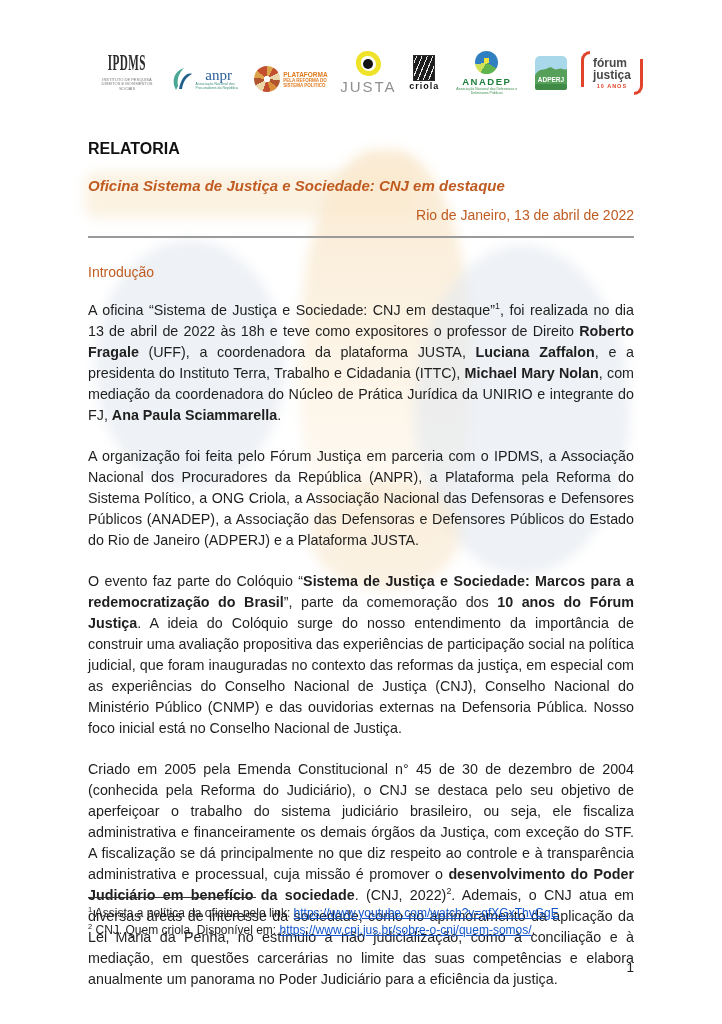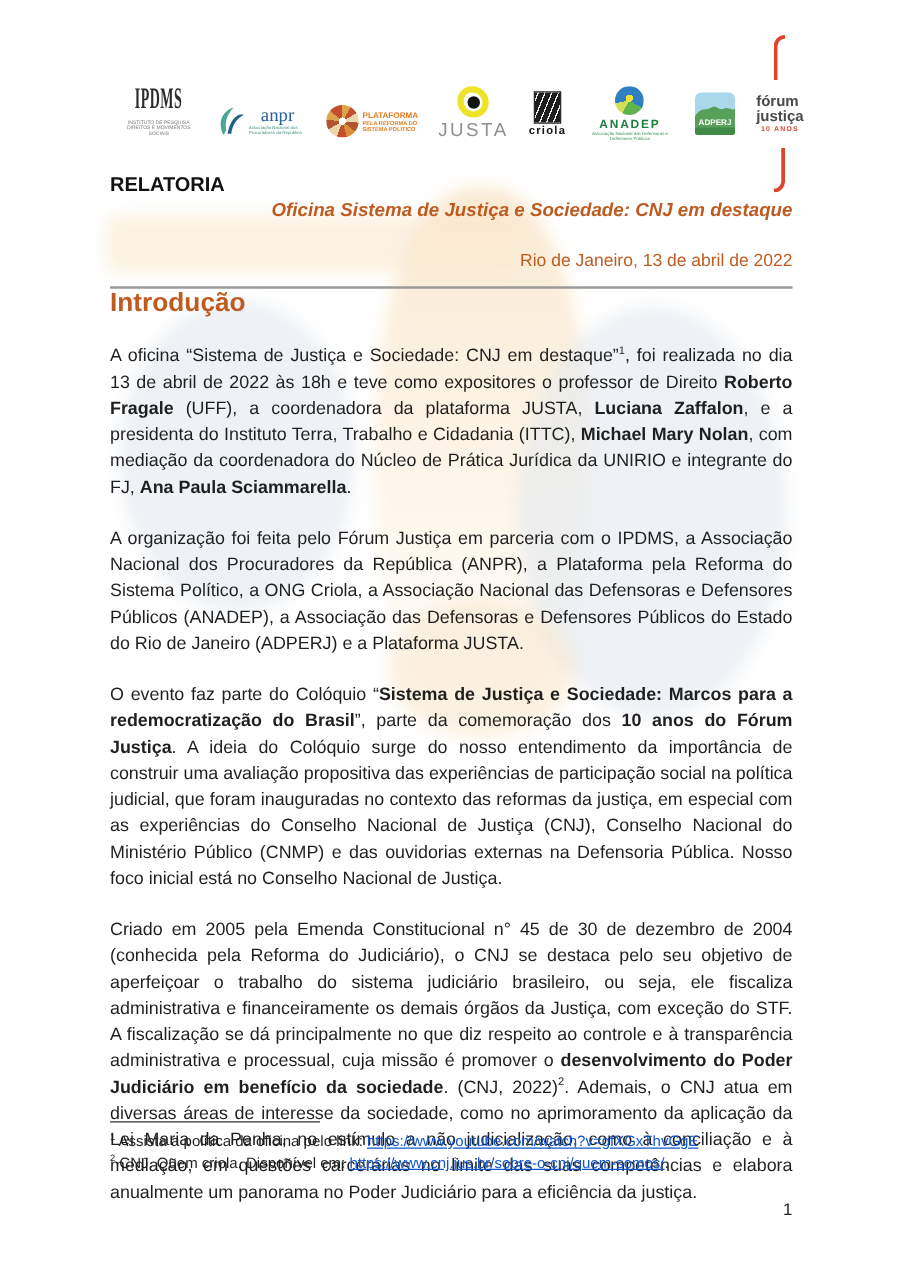--- a/index.html
+++ b/index.html
@@ -22,21 +22,21 @@
     background: rgba(226, 231, 238, 0.6); }
   .wm-gray-right { left: 415px; top: 245px; width: 215px; height: 330px;
     background: rgba(226, 231, 238, 0.6); }
   .wm-cream-bottom { left: 310px; top: 480px; width: 150px; height: 110px;
     background: rgba(247, 228, 198, 0.5); }
 
   .content { position: relative; z-index: 1; }
 
   
   .logos-row {
-    position: absolute; left: 98px; top: 60px; width: 545px; height: 62px;
+    position: absolute; left: 98px; top: 42px; width: 545px; height: 62px;
     display: flex; align-items: center; justify-content: space-between;
   }
   .logo { display: flex; flex-direction: column; align-items: center; text-align: center; }
   .logo-row-inner { display: flex; align-items: center; gap: 3px; margin-top: 12px; }
   .tiny-caption { font-size: 4px; line-height: 4.5px; color: #7a7a7a; margin-top: 2px; width: 58px; }
 
   .ipdms-word { font-family: "Liberation Serif", serif; font-size: 14px; color: #2c2c2c;
     transform: scaleY(1.7) scaleX(0.8); letter-spacing: 0.5px; font-weight: 600; }
   .ipdms .tiny-caption { margin-top: 7px; }
 
@@ -64,35 +64,35 @@
 
   .anadep-circle { width: 23px; height: 23px; border-radius: 50%;
     background:
       radial-gradient(circle at 50% 42%, #f2e33c 0 3px, rgba(0,0,0,0) 3px),
       conic-gradient(#2f7fc1 0 120deg, #5fb44e 120deg 210deg, #cfe15a 210deg 260deg, #2f7fc1 260deg 360deg); }
   .anadep-word { margin-top: 2px; font-size: 9.5px; font-weight: 700; color: #1c7f3b; letter-spacing: 1.5px; }
   .anadep-caption { font-size: 3.5px; line-height: 4px; color: #3f8f4f; width: 70px; }
 
   .adperj-icon { width: 34px; height: 36px; }
 
-  .fj { display: flex; align-items: center; gap: 3px; flex-direction: column; }
+  .fj { display: flex; align-items: center; gap: 3px; }
   .fj-br-l { width: 9px; height: 36px; border-left: 3px solid #e0452c; border-top: 3px solid #e0452c;
     border-radius: 9px 0 0 0; margin-bottom: 8px; }
   .fj-br-r { width: 9px; height: 36px; border-right: 3px solid #e0452c; border-bottom: 3px solid #e0452c;
     border-radius: 0 0 9px 0; margin-top: 8px; }
   .fj-words { text-align: left; color: #4a4a4a; font-weight: 700; font-size: 12px; line-height: 12px; }
   .fj-badge { color: #e0452c; font-weight: 700; font-size: 5.5px; letter-spacing: 1px; margin-top: 2px; }
 
   
   .doc { position: absolute; left: 88px; top: 140px; width: 546px; }
   .title { text-align: left; font-size: 16px; font-weight: 700; color: #111111; }
-  .subtitle { margin-top: 2px; text-align: right; font-size: 15px; font-weight: 700; font-style: italic; color: #bf5b21; }
-  .dateline { margin-top: 23px; text-align: right; font-size: 14px; color: #bf5b21; }
+  .subtitle { margin-top: 19px; text-align: left; font-size: 15px; font-weight: 700; font-style: italic; color: #bf5b21; }
+  .dateline { margin-top: 13px; text-align: right; font-size: 14px; color: #bf5b21; }
   .rule { margin-top: 13px; height: 2px; background: #9a9a9a; }
-  .section-heading { font-size: 21px; font-weight: 700; color: #bf5b21; }
+  .section-heading { margin-top: 26px; font-size: 14px; font-weight: 400; color: #bf5b21; }
   .para { margin-top: 20px; font-size: 14.3px; line-height: 21px; text-align: justify; color: #1f1f1f; }
   .para sup, .footnote sup { font-size: 0.62em; vertical-align: super; line-height: 0; }
 
   
   .footnote-block { position: absolute; left: 88px; top: 897px; width: 546px; }
   .footnote-rule { width: 168px; border-top: 1.5px solid #333333; margin-bottom: 7px; }
   .footnote { font-size: 12px; line-height: 17px; color: #1f1f1f; }
   .link { color: #1155cc; text-decoration: underline; cursor: pointer; }
 
   .page-number { position: absolute; right: 88px; top: 960px; font-size: 13.5px; color: #222222; }

